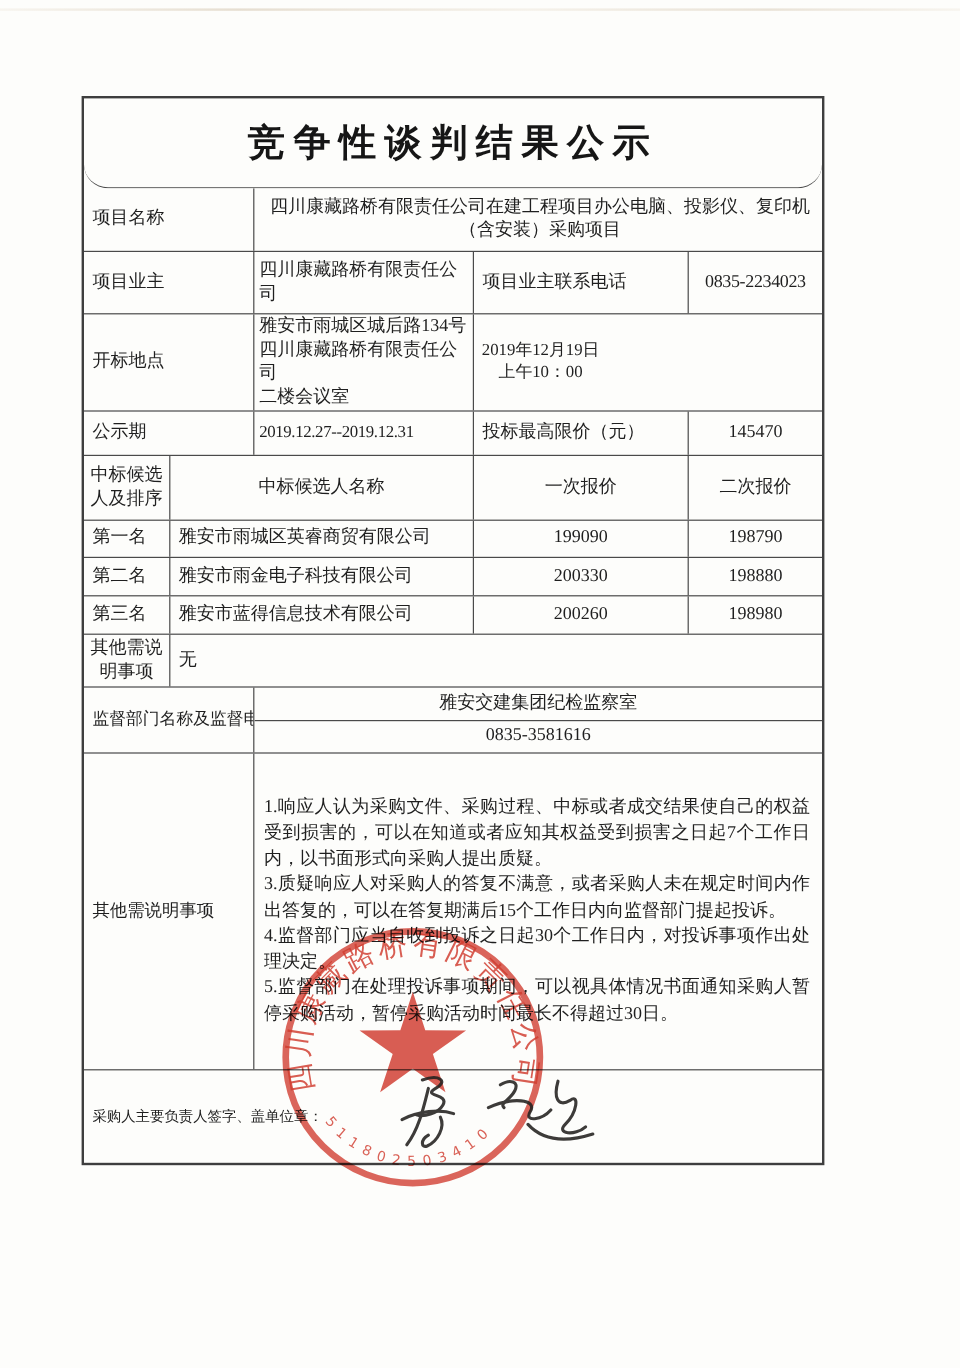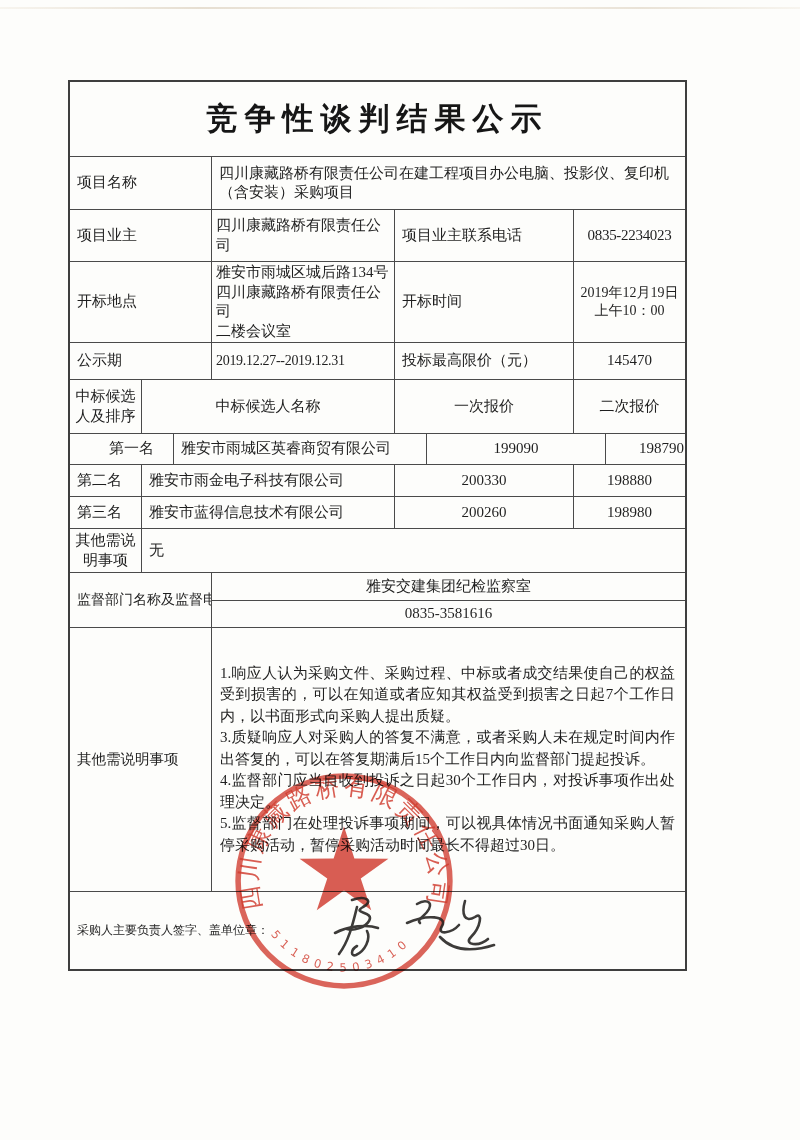--- a/index.html
+++ b/index.html
@@ -26,22 +26,22 @@
   .c.end{border-right:none;}
   .w142{width:142px; flex:0 0 142px;}
   .w183{width:183px; flex:0 0 183px;}
   .w179{width:179px; flex:0 0 179px;}
   .w111{width:111px; flex:0 0 111px;}
   .w72{width:72px; flex:0 0 72px;}
   .w253{width:253px; flex:0 0 253px;}
   .grow{flex:1 1 auto;}
   .center{justify-content:center; text-align:center; padding:2px;}
   .preline{white-space:pre-line;}
-  .h75{height:75px;} .h53{height:53px;} .h52{height:52px;} .h81{height:81px;}
-  .h37{height:37px;} .h54{height:54px;} .h31{height:31px;padding-left:32px;} .h32{height:32px;}
+  .h75{height:75px;border-radius:20px;} .h53{height:53px;text-align:center;} .h52{height:52px;} .h81{height:81px;}
+  .h37{height:37px;} .h54{height:54px;} .h31{height:31px;} .h32{height:32px;}
   .h44{height:44px;} .h55{height:55px;} .h264{height:264px;} .h77{height:77px;}
   .title-cell{
     flex:1; display:flex; align-items:center; justify-content:center;
     font-size:31px; font-weight:bold; letter-spacing:7px; color:#161616;
   }
   .num{font-size:14px; letter-spacing:-0.3px;}
   .clip-label{white-space:nowrap; padding-right:0; font-size:14px;}
   .stack{flex:1 1 auto; flex-direction:column; align-items:stretch; padding:0;}
   .subrow{
     flex:1; display:flex; align-items:center; justify-content:center;
@@ -83,21 +83,20 @@
       <div class="c w183" style="padding-left:4px;">四川康藏路桥有限责任公司</div>
       <div class="c w179">项目业主联系电话</div>
       <div class="c w111 center end num" style="font-size:15px;">0835-2234023</div>
     </div>
 
     <div class="row h81">
       <div class="c w142">开标地点</div>
       <div class="c w183 preline" style="padding-left:4px;">雅安市雨城区城后路134号
 四川康藏路桥有限责任公司
 二楼会议室</div>
-      <div class="c w179">开标时间</div>
       <div class="c w111 center end preline" style="font-size:14px;">2019年12月19日
 上午10：00</div>
     </div>
 
     <div class="row h37">
       <div class="c w142">公示期</div>
       <div class="c w183 num" style="padding-left:4px;">2019.12.27--2019.12.31</div>
       <div class="c w179">投标最高限价（元）</div>
       <div class="c w111 center end">145470</div>
     </div>

